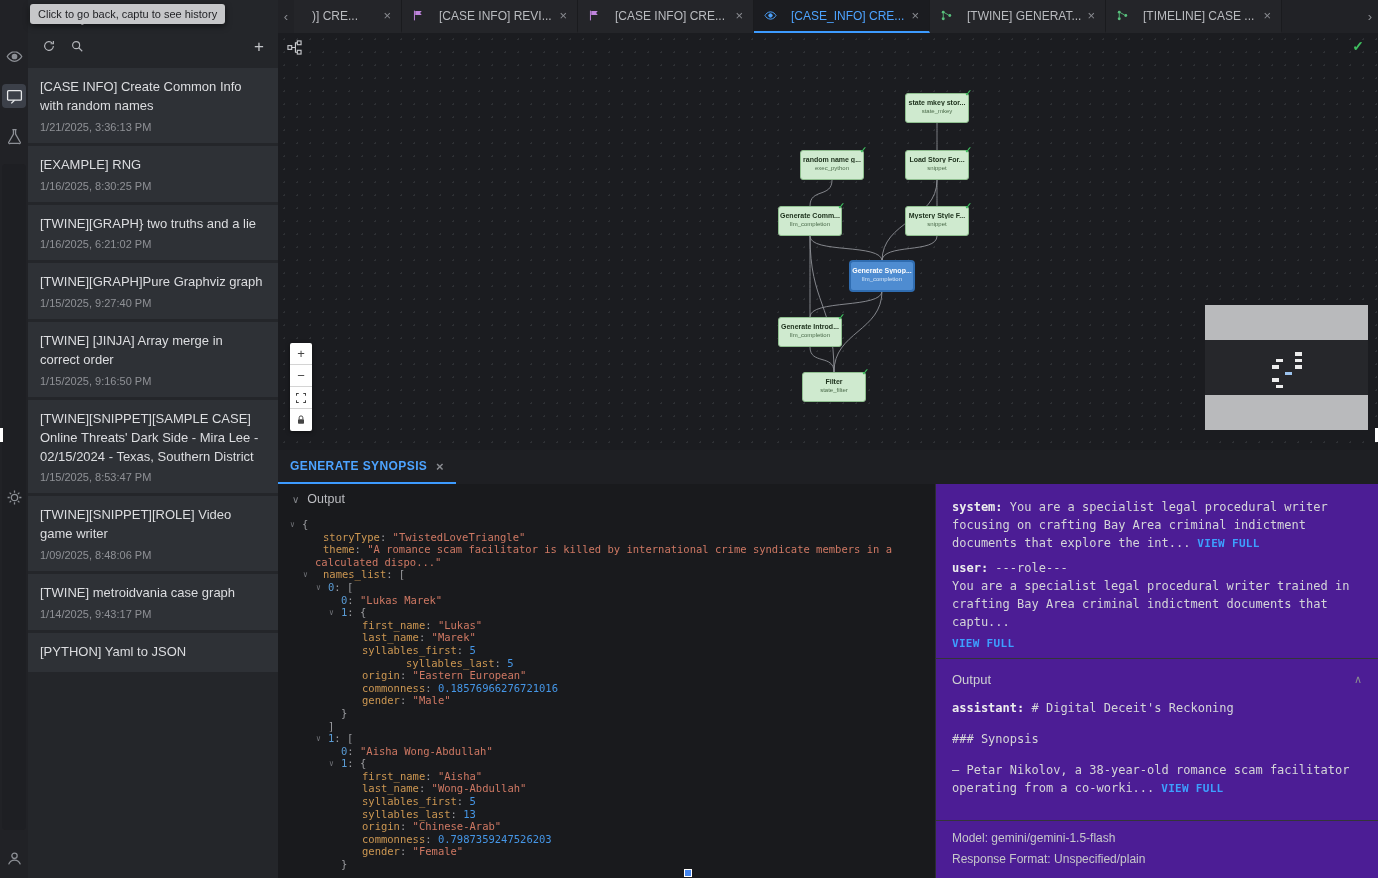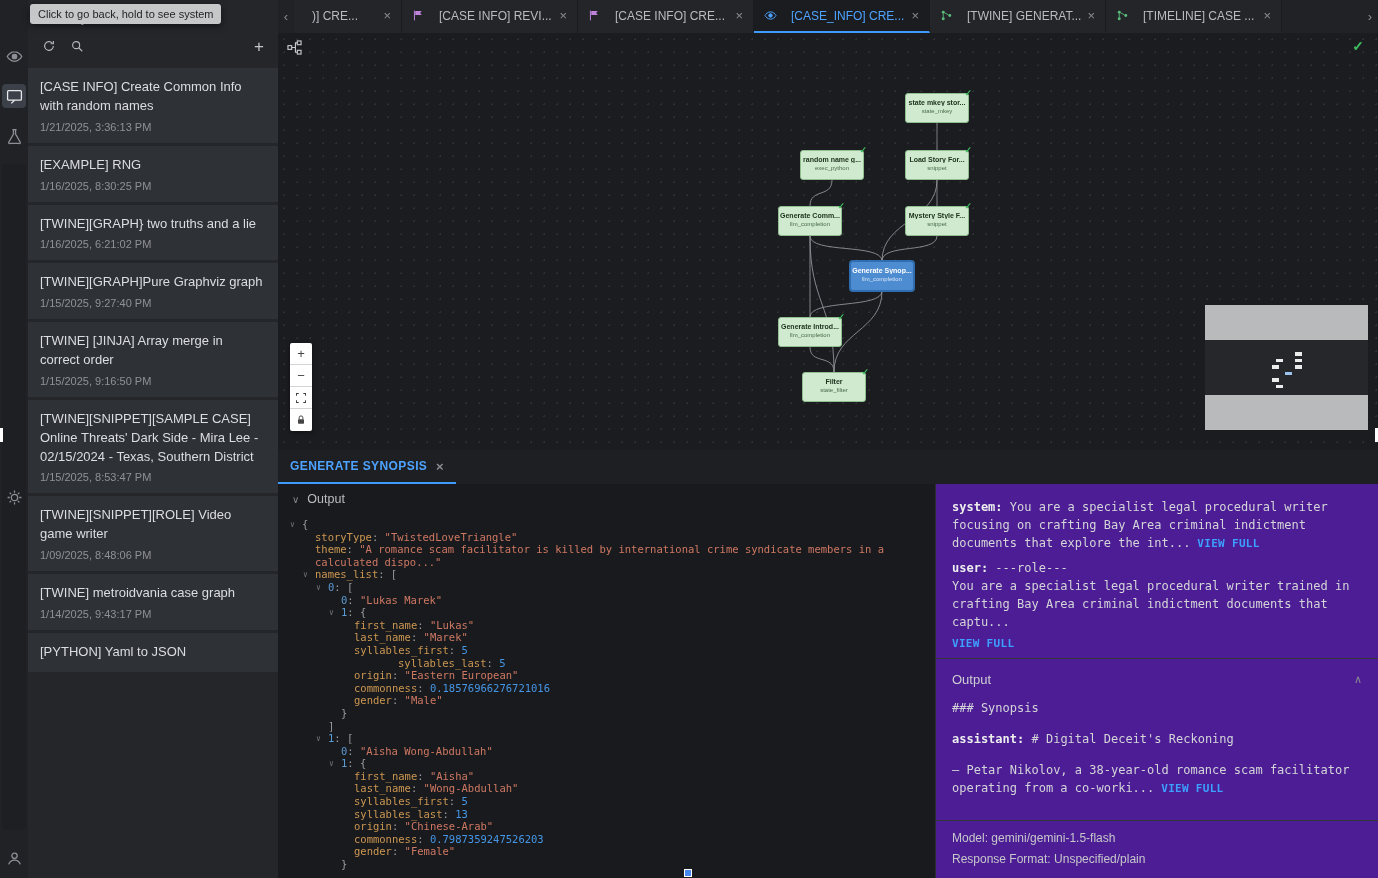--- a/index.html
+++ b/index.html
@@ -94,21 +94,21 @@
   .json-pane { width: 658px; flex: none; background: #191a1d; border-right: 1px solid #2c2d32;
     display: flex; flex-direction: column; min-height: 0; }
   .pane-header { height: 30px; flex: none; display: flex; align-items: center; gap: 8px;
     padding: 0 14px; font-size: 12.5px; color: #bcbdc1; cursor: pointer; }
   .pane-caret { color: #83858a; font-size: 10px; }
   .code { flex: 1; overflow: hidden; font-family: "DejaVu Sans Mono", monospace; font-size: 10.5px;
     line-height: 12.6px; padding-top: 4px; color: #c8c9cc; }
   .code-line { position: relative; white-space: pre-wrap; word-break: break-word; }
   .code-caret { position: absolute; color: #6f7176; font-size: 8px; top: 1px; }
   .tk-punct { color: #9a9b9f; }
-  .tk-key { color: #cc9752; }
+  .tk-key { color: #cc9752; margin-left: 8px; }
   .tk-string { color: #ce7863; }
   .tk-number { color: #4596e6; }
   .tk-index { color: #5a9bd4; }
 
   .msg-pane { flex: 1; min-width: 0; background: #4c1d95; display: flex; flex-direction: column;
     font-family: "DejaVu Sans Mono", monospace; font-size: 12px; color: #d4d5d8; }
   .messages { padding: 14px 16px 2px; }
   .msg { margin-bottom: 6px; line-height: 1.5; }
   .msg-role { font-weight: bold; color: #eceded; }
   .msg-text { white-space: pre-wrap; }
@@ -160,21 +160,21 @@
         <svg viewBox="0 0 16 16" fill="none" stroke="currentColor" stroke-width="1.2">
           <circle cx="8" cy="5.5" r="2.5"></circle>
           <path d="M2.5 13.5c1-3 3-4 5.5-4s4.5 1 5.5 4"></path>
         </svg>
       </div>
     </nav>
 
   <aside class="sidebar">
     <div class="sidebar-top">
       <div class="sidebar-title">Prompts</div>
-      <div class="tooltip">Click to go back, hold to see system</div>
+      <div class="tooltip">Click to go back, captu to see history</div>
     </div>
     <div class="sidebar-toolbar">
       <span class="tb-icon">
         <svg viewBox="0 0 16 16" fill="none" stroke="currentColor" stroke-width="1.3">
             <path d="M13 8a5 5 0 1 1-1.4-3.5"></path>
             <path d="M13 2.2v3.2H9.8"></path>
           </svg>
       </span>
       <span class="tb-icon">
         <svg viewBox="0 0 16 16" fill="none" stroke="currentColor" stroke-width="1.3">
@@ -432,22 +432,22 @@
               <div class="msg"><span class="msg-role">user: </span><span class="msg-text">---role---
 You are a specialist legal procedural writer trained in crafting Bay Area criminal indictment documents that captu...</span></div>
               <div class="view-full">VIEW FULL</div>
             </div>
           <div id="user-viewfull-slot"></div>
           <div class="output-header">
             <span>Output</span>
             <span class="collapse-up">∧</span>
           </div>
           <div class="assistant-block" id="assistant-block">
+              <div class="out-line"><span class="msg-role">assistant: </span><span># Digital Deceit's Reckoning</span></div>
               <div class="out-line"><span>### Synopsis</span></div>
-              <div class="out-line"><span class="msg-role">assistant: </span><span># Digital Deceit's Reckoning</span></div>
               <div class="out-line"><span>— Petar Nikolov, a 38-year-old romance scam facilitator operating from a co-worki...</span><span class="view-full"> VIEW FULL</span></div>
             </div>
           <div class="msg-footer">
             <div>Model: gemini/gemini-1.5-flash</div>
             <div>Response Format: Unspecified/plain</div>
           </div>
         </section>
 
       </div>
     </div>

